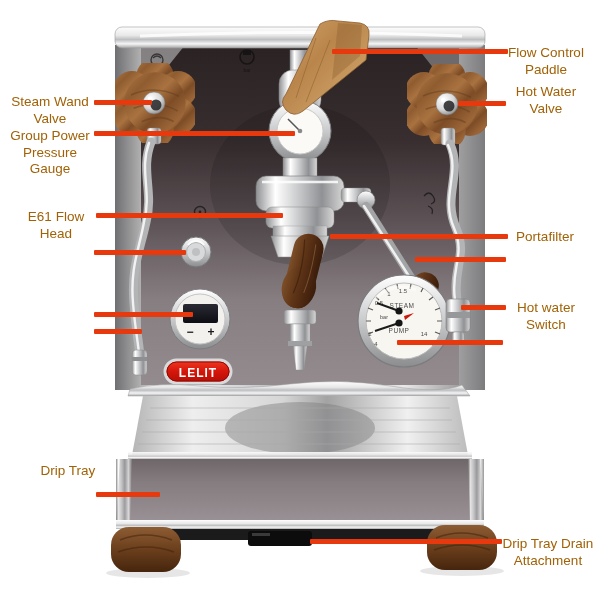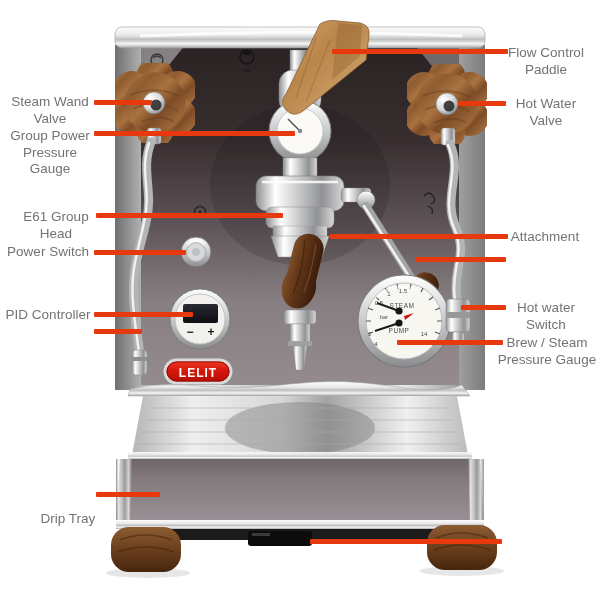--- a/index.html
+++ b/index.html
@@ -1,19 +1,19 @@
 <!DOCTYPE html>
 <html><head>
 <meta charset="utf-8">
 <style>
   html,body{margin:0;padding:0;background:#ffffff;}
   #canvas{position:relative;width:600px;height:600px;background:#ffffff;overflow:hidden;
           font-family:"Liberation Sans",sans-serif;}
   #machine-svg{position:absolute;left:0;top:0;}
-  .ann{position:absolute;color:#737373;font-size:13.5px;line-height:16.5px;text-align:center;
+  .ann{position:absolute;color:#a16207;font-size:13.5px;line-height:16.5px;text-align:center;
        font-family:"Liberation Sans",sans-serif;}
   .ln{position:absolute;height:5px;background:#e8380e;border-radius:1px;}
   .gtxt{font-family:"Liberation Sans",sans-serif;fill:#4a4a4a;}
 </style>
 </head>
 <body>
 
 <div id="canvas">
 
 <svg id="machine-svg" width="600" height="600" viewBox="0 0 600 600">
@@ -296,23 +296,21 @@
   <div class="ln" style="left:332px;top:49px;width:176px"></div>
   <div class="ln" style="left:458px;top:101px;width:48px"></div>
   <div class="ln" style="left:330px;top:234px;width:178px"></div>
   <div class="ln" style="left:415px;top:257px;width:91px"></div>
   <div class="ln" style="left:461px;top:305px;width:45px"></div>
   <div class="ln" style="left:397px;top:340px;width:106px"></div>
   <div class="ln" style="left:310px;top:539px;width:192px"></div>
 
   <div class="ann" style="left:6px;top:94px;width:88px">Steam Wand Valve</div>
   <div class="ann" style="left:6px;top:128px;width:88px">Group Power Pressure Gauge</div>
-  <div class="ann" style="left:14px;top:209px;width:84px">E61 Group Head</div>
-  <div class="ann" style="left:2px;top:244px;width:92px">Power Switch</div>
-  <div class="ann" style="left:2px;top:307px;width:92px">PID Controller</div>
-  <div class="ann" style="left:24px;top:511px;width:88px">Drip Tray</div>
+  <div class="ann" style="left:14px;top:209px;width:84px">E61 Flow Head</div>
+  <div class="ann" style="left:24px;top:463px;width:88px">Drip Tray</div>
   <div class="ann" style="left:500px;top:45px;width:92px">Flow Control Paddle</div>
-  <div class="ann" style="left:500px;top:96px;width:92px">Hot Water Valve</div>
-  <div class="ann" style="left:500px;top:229px;width:90px">Attachment</div>
+  <div class="ann" style="left:500px;top:84px;width:92px">Hot Water Valve</div>
+  <div class="ann" style="left:500px;top:229px;width:90px">Portafilter</div>
   <div class="ann" style="left:500px;top:300px;width:92px">Hot water Switch</div>
-  <div class="ann" style="left:494px;top:335px;width:106px">Brew / Steam Pressure Gauge</div>
+  <div class="ann" style="left:498px;top:536px;width:100px">Drip Tray Drain Attachment</div>
 
 </div>
 
 </body></html>

